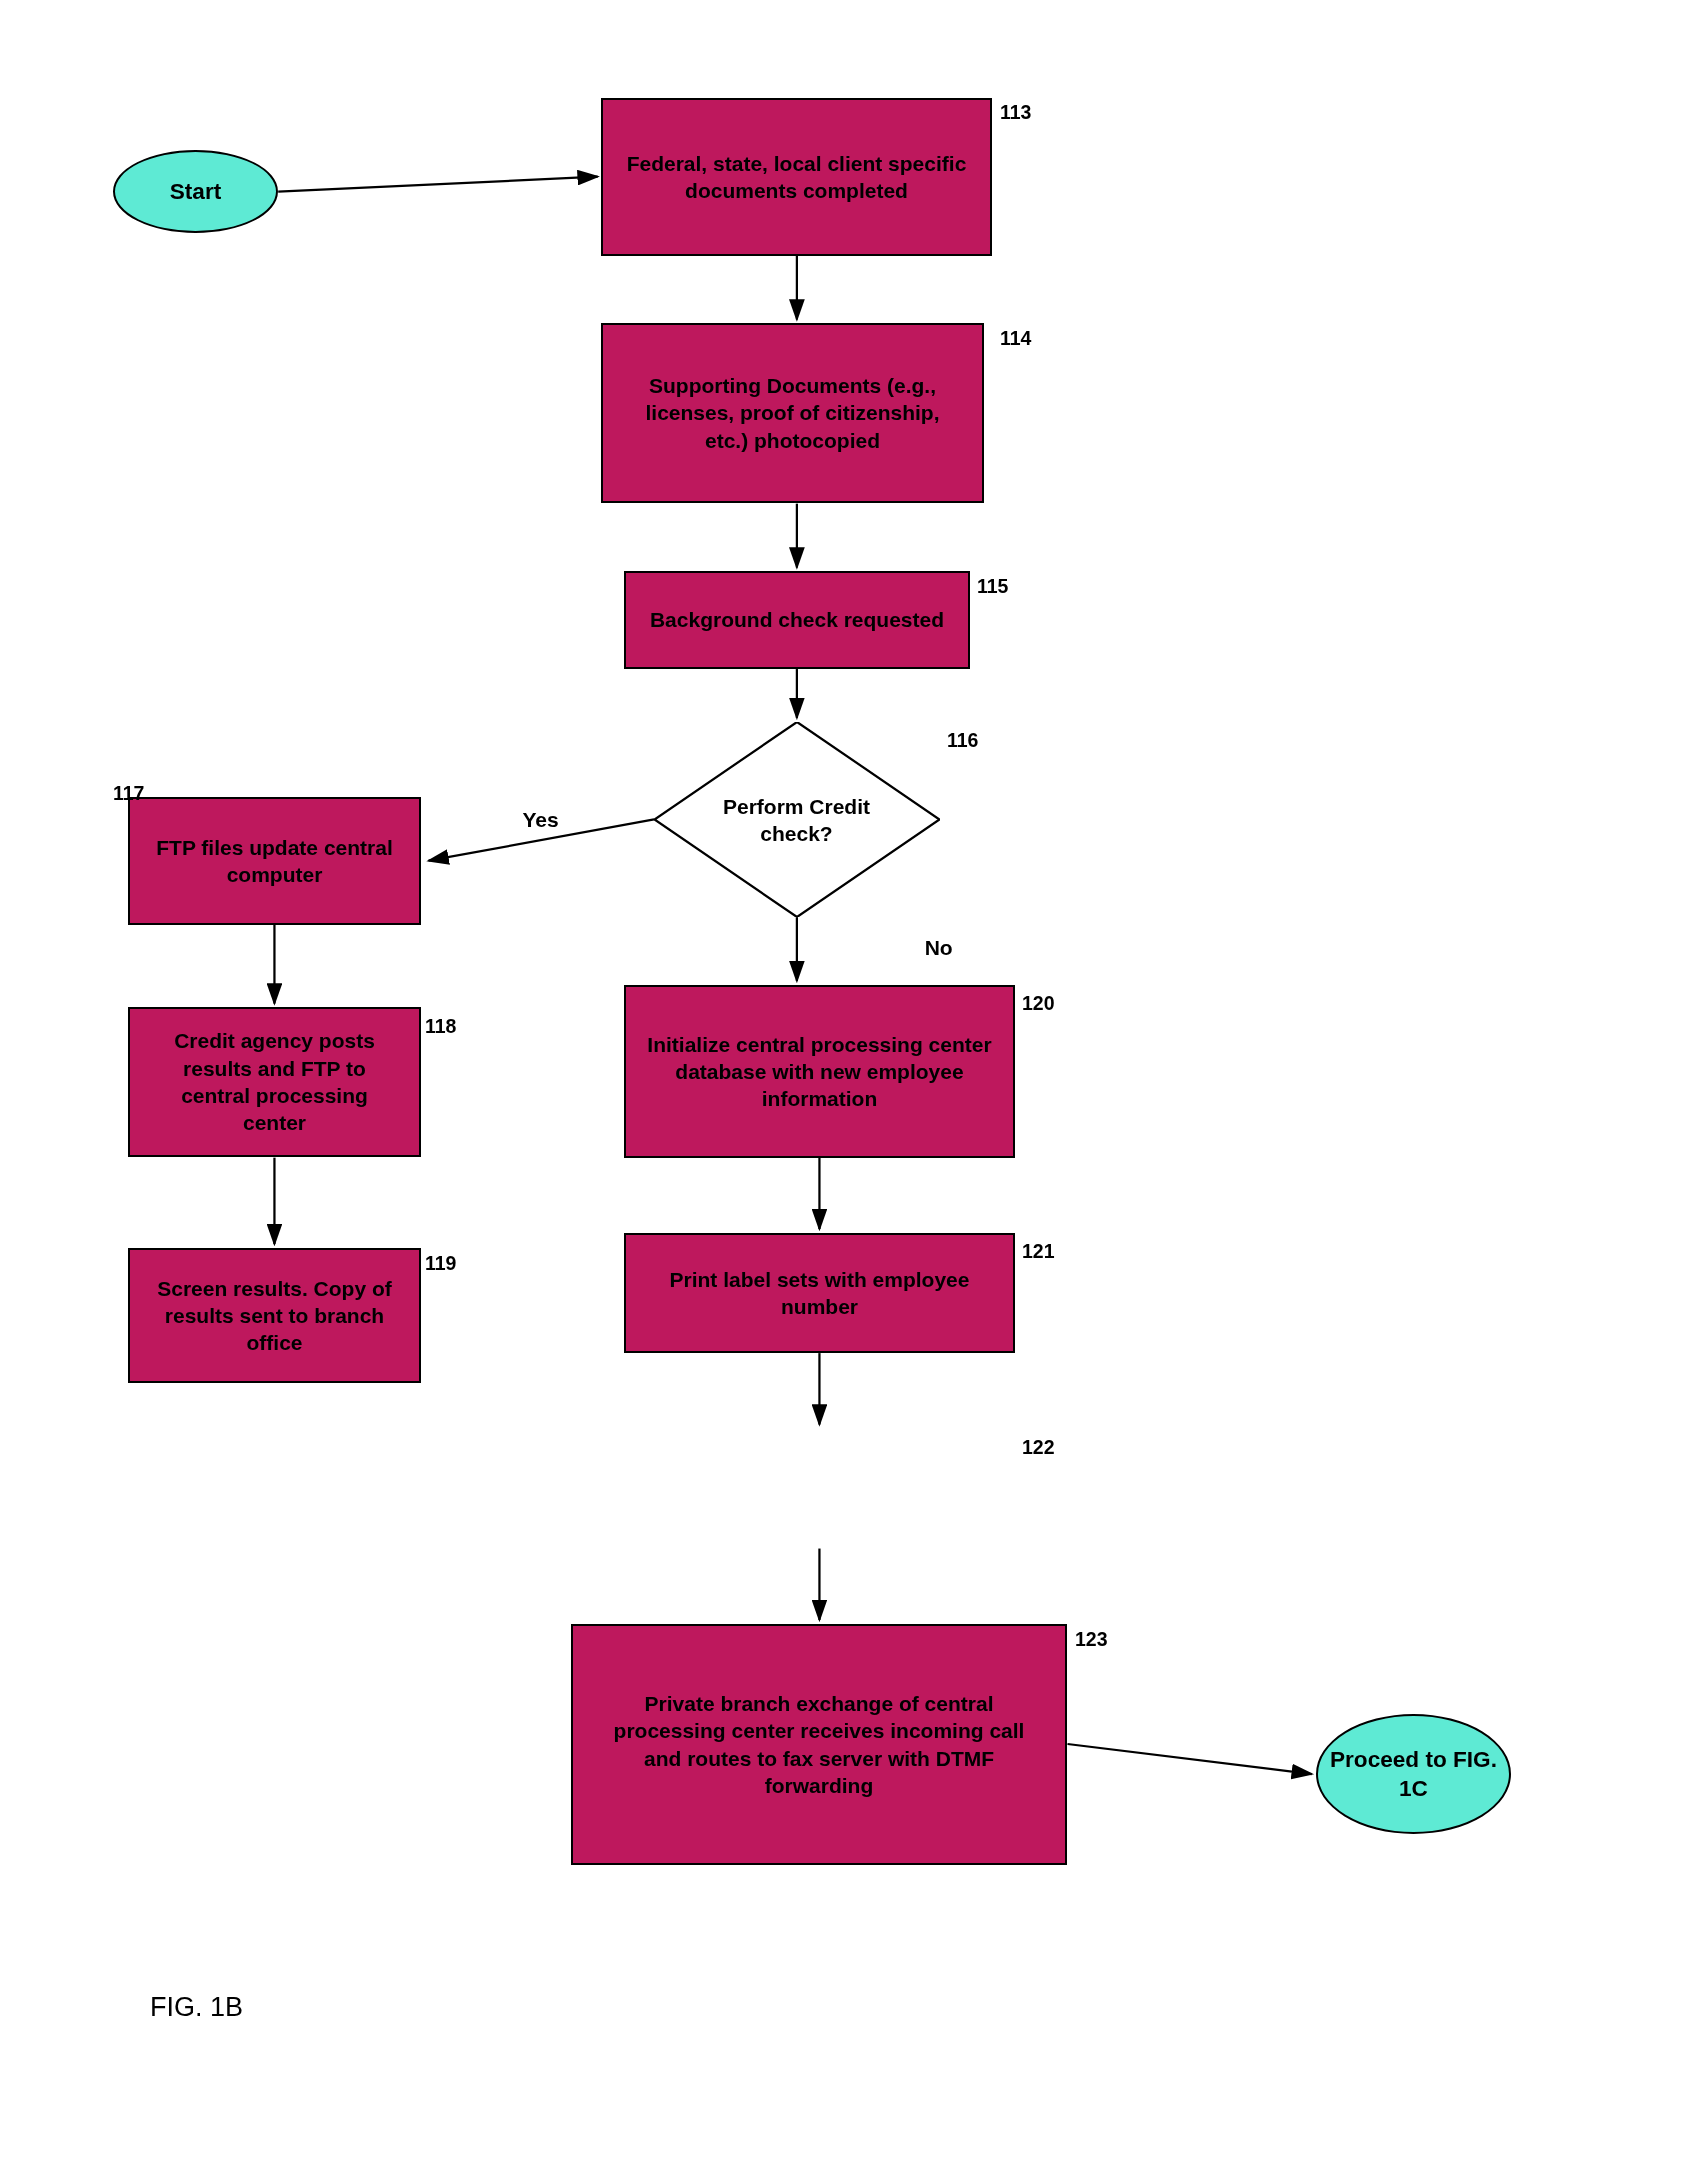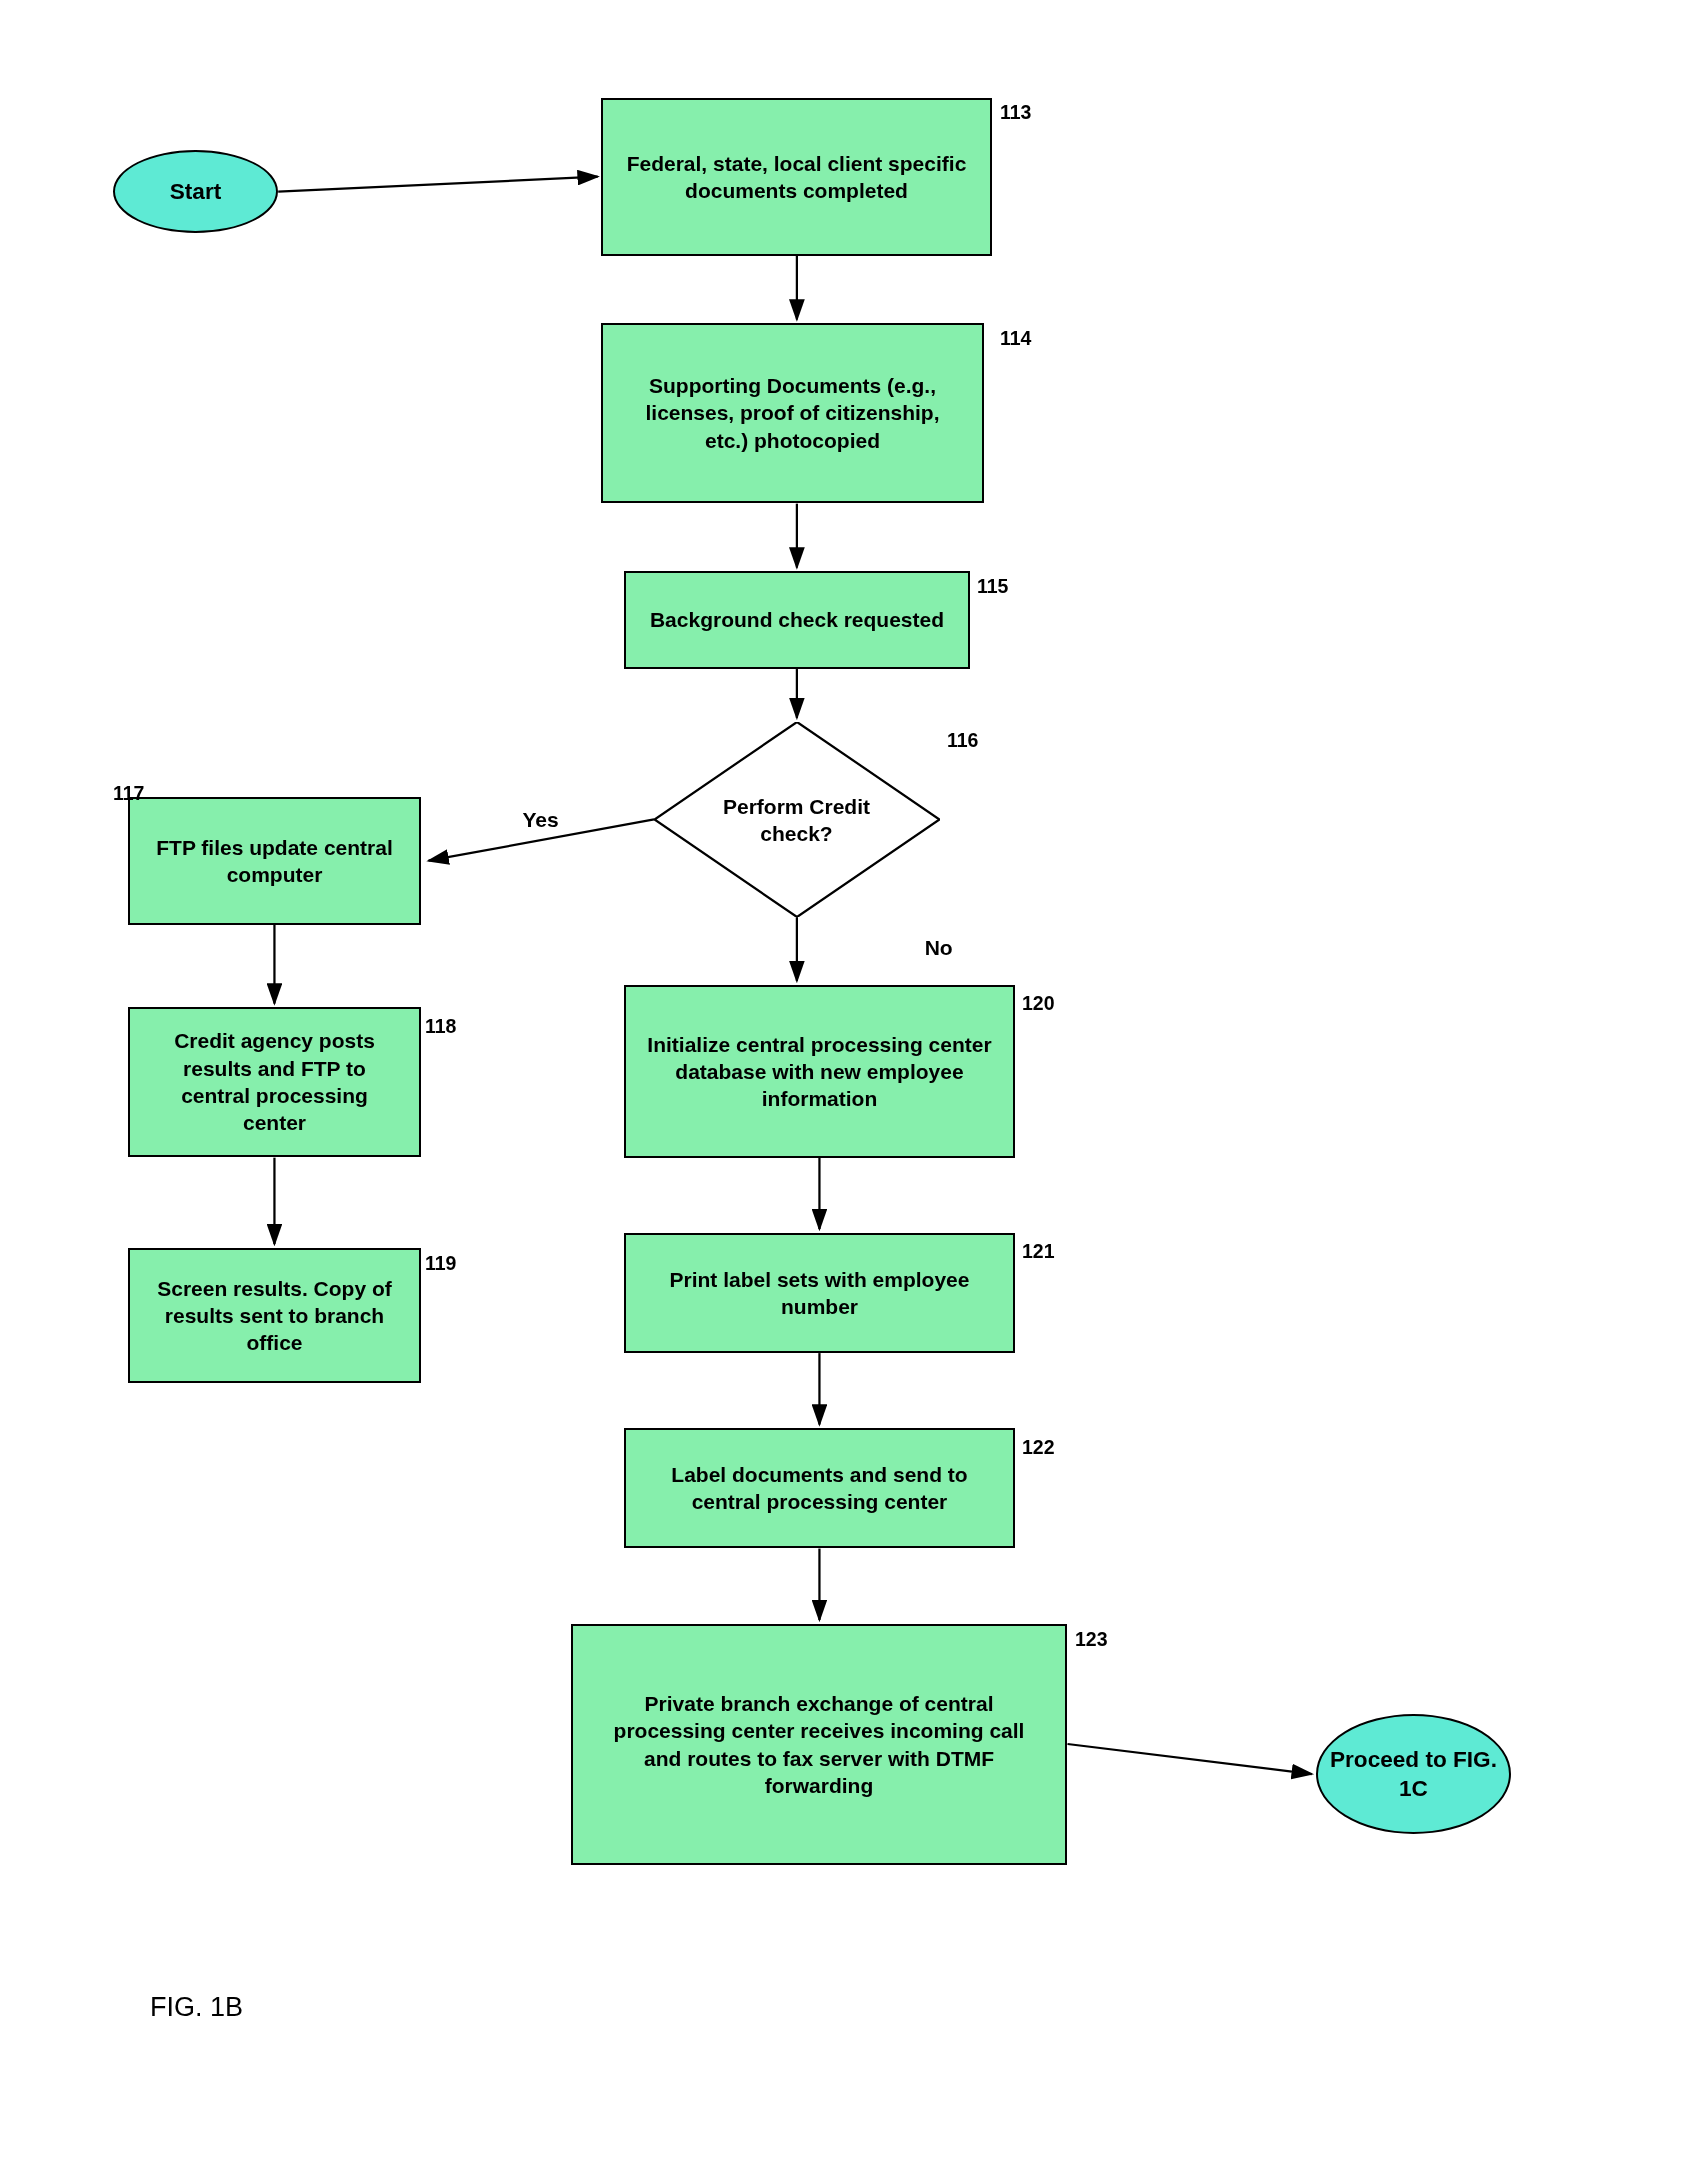--- a/index.html
+++ b/index.html
@@ -23,21 +23,21 @@
     .shape {
       position: absolute;
       display: flex;
       align-items: center;
       justify-content: center;
       text-align: center;
     }
 
     .rect {
       border: 2.3px solid #000;
-      background: #86efac;
+      background: #be185d;
       font-size: 21px;
       font-weight: bold;
       font-family: Arial, sans-serif;
       padding: 20px;
       line-height: 1.3;
     }
 
     .diamond-container {
       position: absolute;
     }
@@ -182,23 +182,20 @@
   <div class="shape rect" style="left:624px; top:1233px; width:391px; height:120px;">
     <span>Print label sets with employee number</span>
   </div>
   <span class="label-text" style="left:1022px; top:1240px;">121</span>
 
   <div class="shape rect" style="left:128px; top:1248px; width:293px; height:135px;">
     <span>Screen results. Copy of results sent to branch office</span>
   </div>
   <span class="label-text" style="left:425px; top:1252px;">119</span>
 
-  <div class="shape rect" style="left:624px; top:1428px; width:391px; height:120px;">
-    <span>Label documents and send to central processing center</span>
-  </div>
   <span class="label-text" style="left:1022px; top:1436px;">122</span>
 
   <div class="shape rect" style="left:571px; top:1624px; width:496px; height:241px;">
     <span>Private branch exchange of central processing center receives incoming call and routes to fax server with DTMF forwarding</span>
   </div>
   <span class="label-text" style="left:1075px; top:1628px;">123</span>
 
   <div class="shape oval" style="left:1316px; top:1714px; width:195px; height:120px;">
     <span>Proceed to FIG. 1C</span>
   </div>

